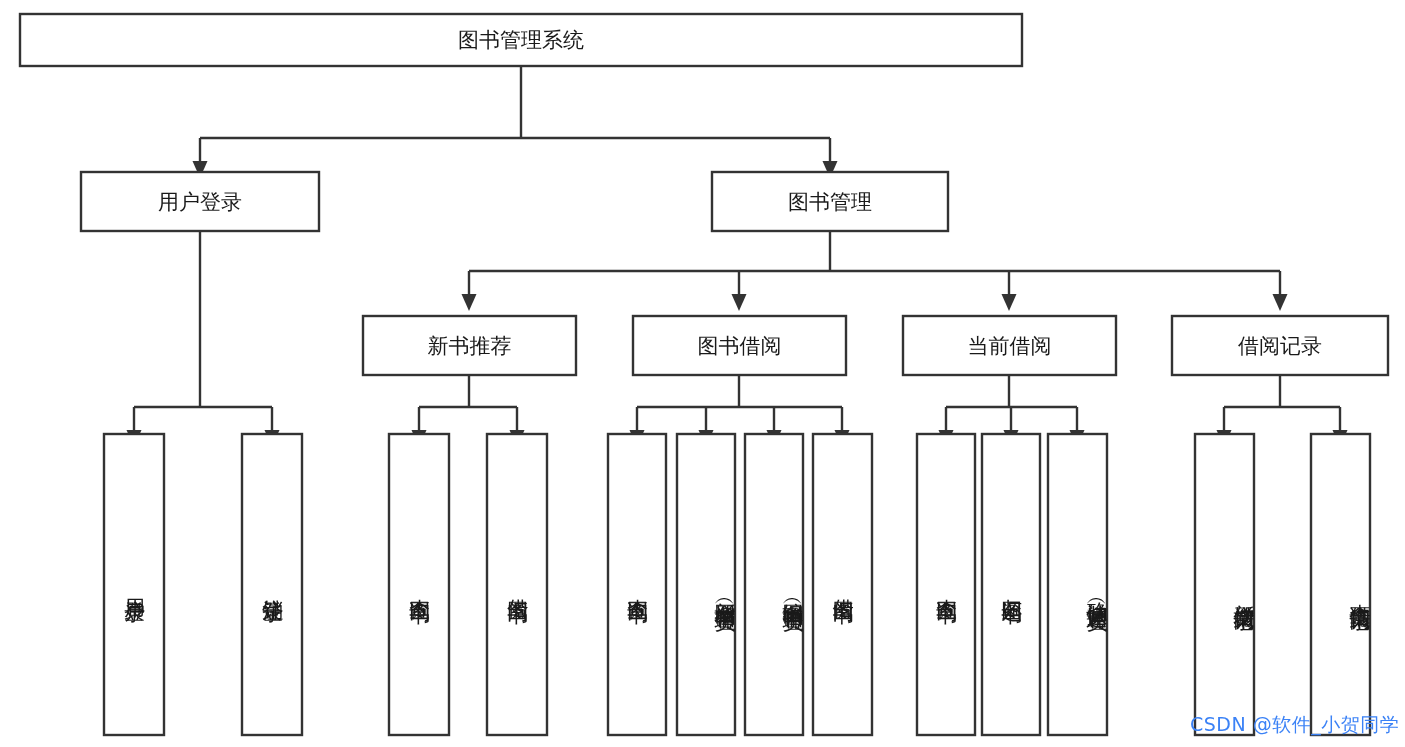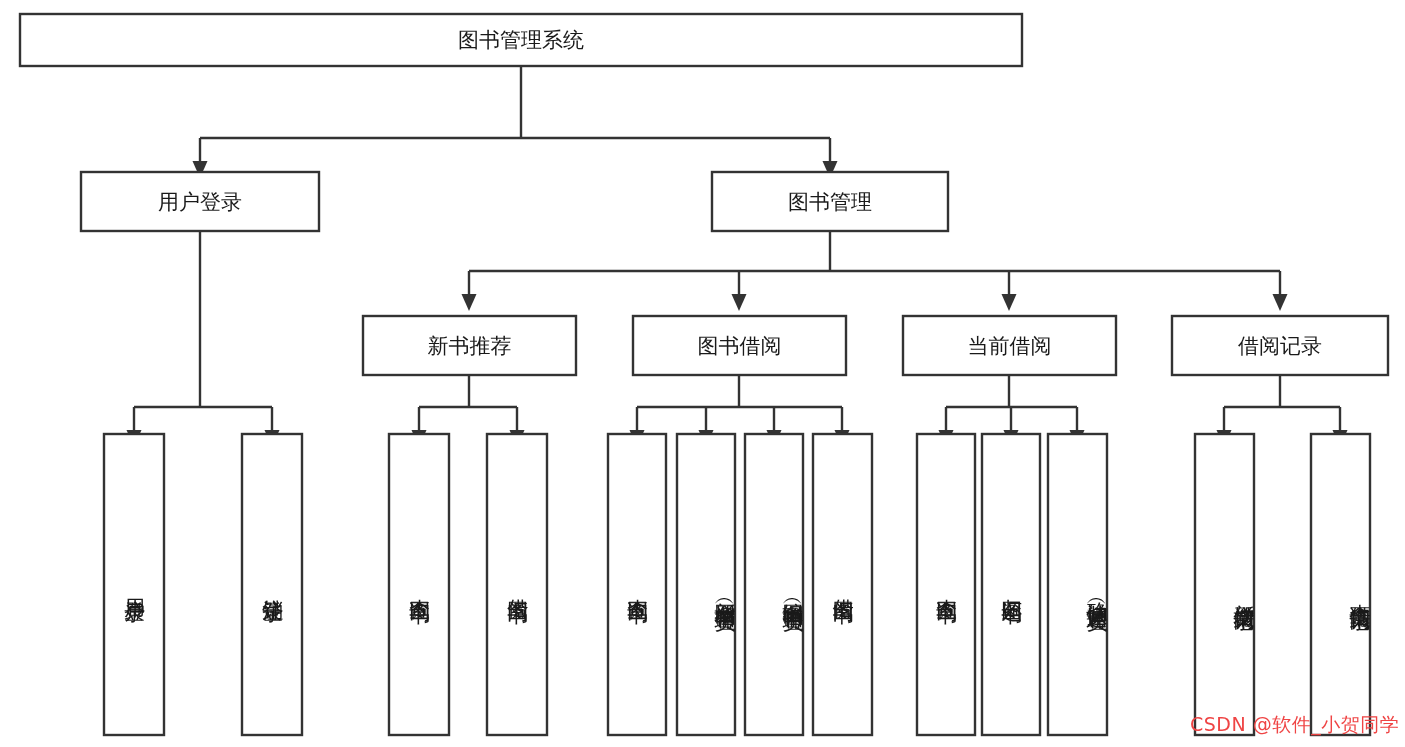--- a/index.html
+++ b/index.html
@@ -64,21 +64,21 @@
     justify-content: center;
     pointer-events: none;
   }
   .node-label-v.centered {
     align-items: center;
   }
   .watermark {
     position: absolute;
     font-family: "DejaVu Sans", "Liberation Sans", sans-serif;
     font-size: 19px;
-    color: #ef4444;
+    color: #3b82f6;
     white-space: nowrap;
     letter-spacing: 0.5px;
   }
 </style>
 </head>
 <body>
 
 <div id="diagram-root">
 
   <svg class="diagram-svg" viewBox="0 0 1405 747">

